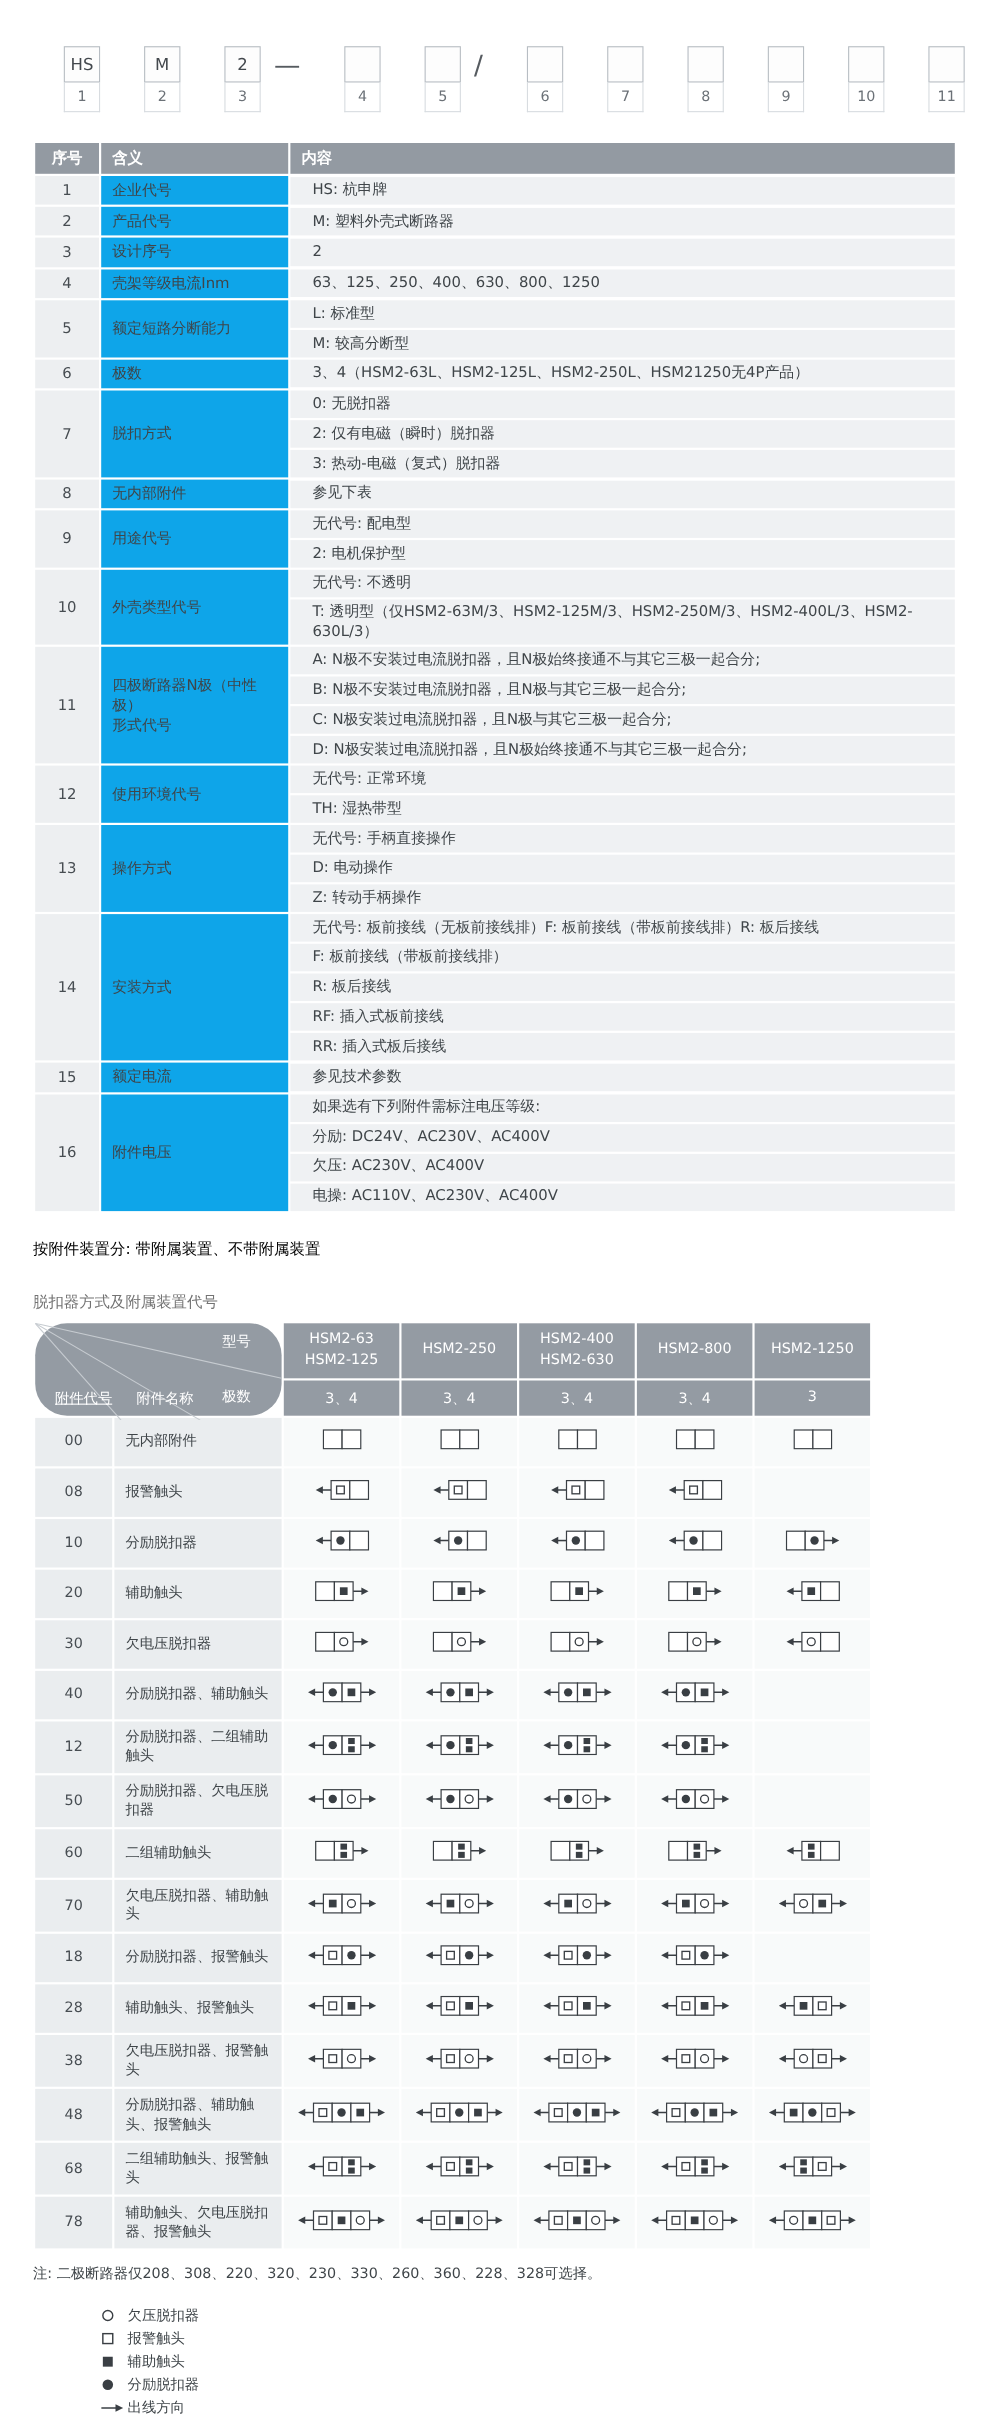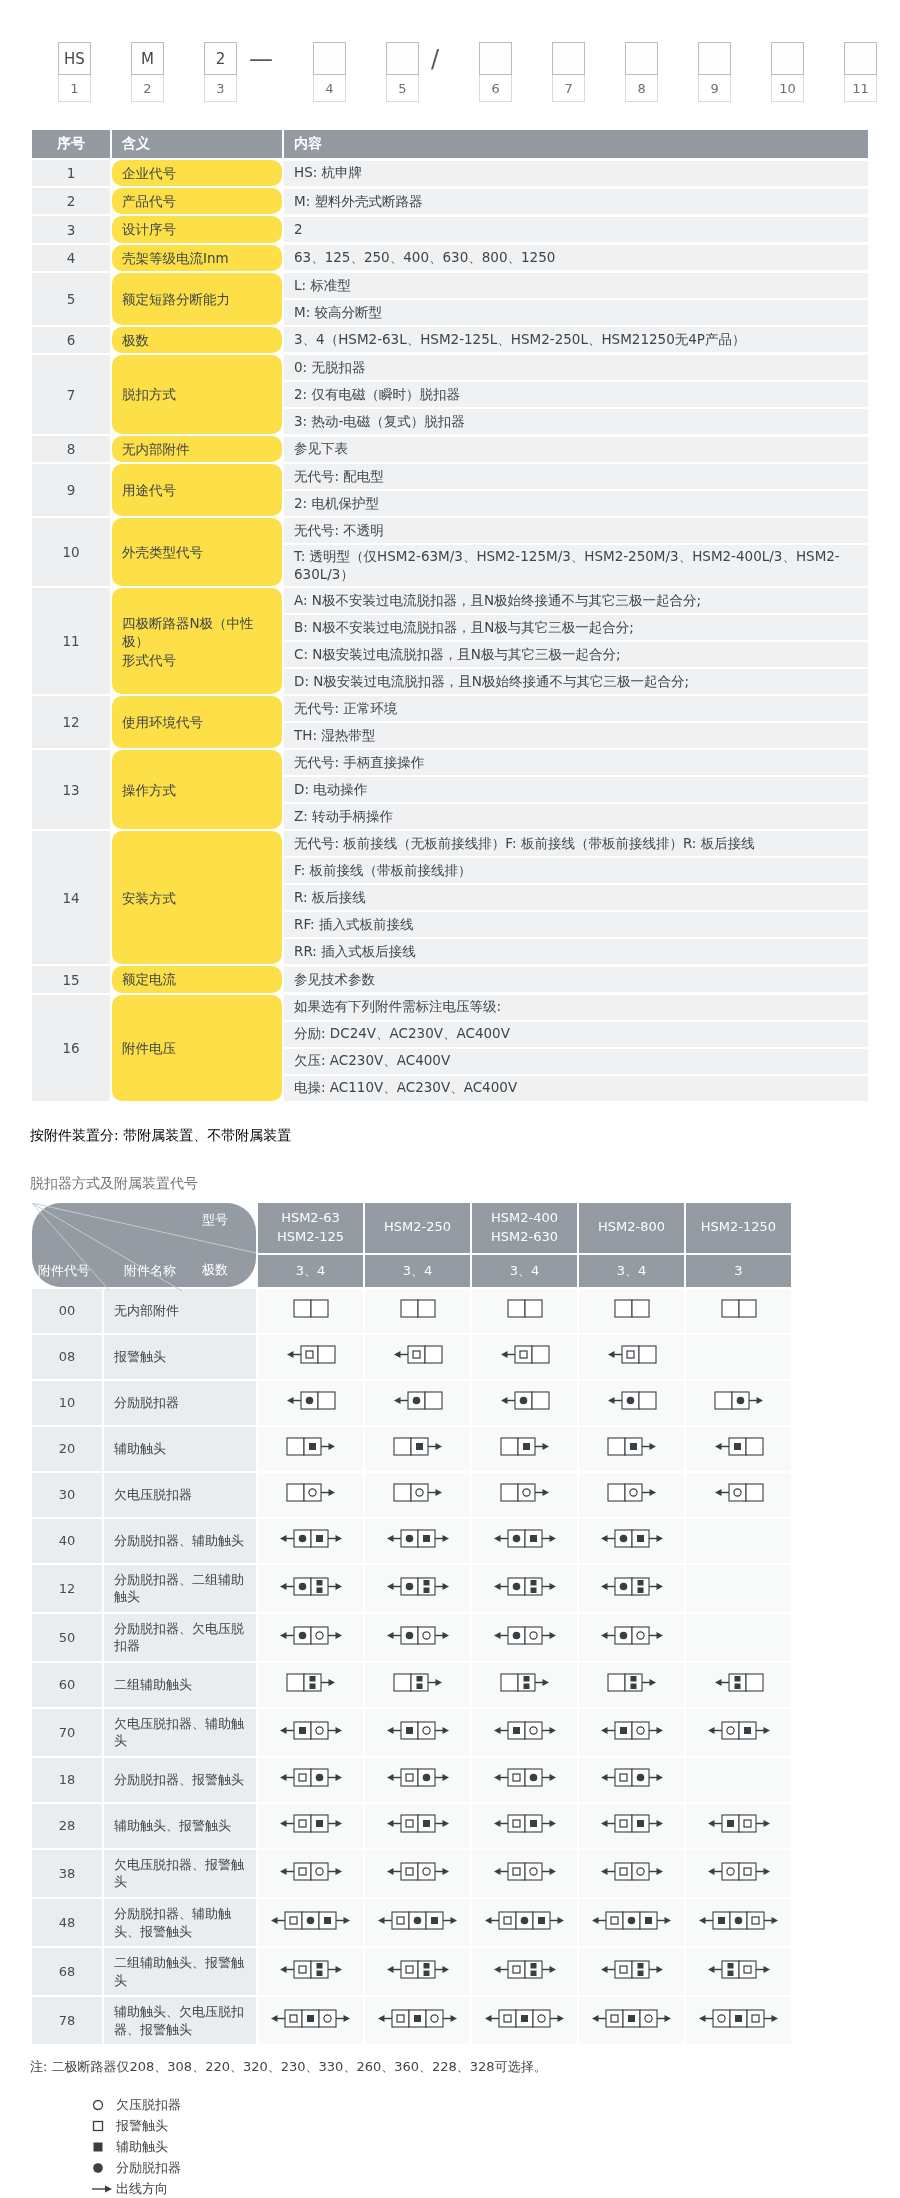--- a/index.html
+++ b/index.html
@@ -28,28 +28,28 @@
     height:33px; display:flex; align-items:center;
     font-size:24px; color:#565b60; flex:0 0 auto;
   }
 
   
   table.t1 { border-collapse:separate; border-spacing:2px; width:840px; table-layout:fixed; }
   .t1 th {
     background:#939aa2; color:#fff; font-weight:bold; font-size:14px;
     height:28px; padding:0 10px; text-align:left;
   }
-  .t1 th.c-no { width:78px; text-align:center; padding:0; }
+  .t1 th.c-no { width:58px; text-align:center; padding:0; }
   .t1 th.c-mean { width:170px; }
   .t1 td { vertical-align:middle; font-size:13.5px; }
   .t1 td.c-no { background:#edeff1; text-align:center; color:#474d52; }
-  .t1 td.c-mean { background:#fde047; padding:4px 10px; line-height:1.35; white-space:pre-line;border-radius:10px; }
+  .t1 td.c-mean { background:#0ea5e9; padding:4px 10px; line-height:1.35; white-space:pre-line; }
   .t1 td.c-cont { background:transparent; padding:0; }
   .t1 .line {
-    background:#eff1f3; min-height:25px; padding:3px 10px;
+    background:#eff1f3; min-height:25px; padding:3px 20px;
     display:flex; align-items:center; line-height:1.3;
   }
   .t1 .line + .line { margin-top:2px; }
 
   
   .bold-note { font-size:14px; font-weight:normal; color:#000000; margin:24px 0 0 0; }
   .t2-title { font-size:14px; color:#737373; margin:30px 0 8px 0; }
 
   
   table.t2 { border-collapse:separate; border-spacing:2px; table-layout:fixed; }
@@ -57,21 +57,21 @@
   .t2 th.model-cell { height:50px; line-height:1.45; }
   .t2 th.poles-cell { height:32px; }
   .t2 col.col-code { width:70px; }
   .t2 col.col-name { width:152px; }
   .t2 col.col-diag { width:105px; }
   .t2 th.corner { position:relative; padding:0;border-radius:29px; }
   .t2 .corner svg { position:absolute; left:0; top:0; }
   .t2 .corner span { position:absolute; font-size:13px; color:#fff; white-space:nowrap; }
   .t2 .c-model { right:28px; top:8px; }
   .t2 .c-poles { right:28px; top:58px; }
-  .t2 .c-code  { left:6px;  bottom:7px; }
+  .t2 .c-code  { left:18px;  bottom:7px;text-decoration:underline; }
   .t2 .c-name  { left:92px; bottom:7px; }
   .t2 td { vertical-align:middle; }
   .t2 td.code { background:#eaedef; text-align:center; font-size:13px; height:44px; color:#474d52; }
   .t2 td.name { background:#eaedef; font-size:13px; padding:6px 8px 6px 10px; line-height:1.35; }
   .t2 td.diag { background:#f8fafa; text-align:center; }
   .t2 .diagram { display:inline-block; vertical-align:middle; }
 
   
   .footnote { font-size:13px; color:#3f4549; margin-top:12px; }
 

